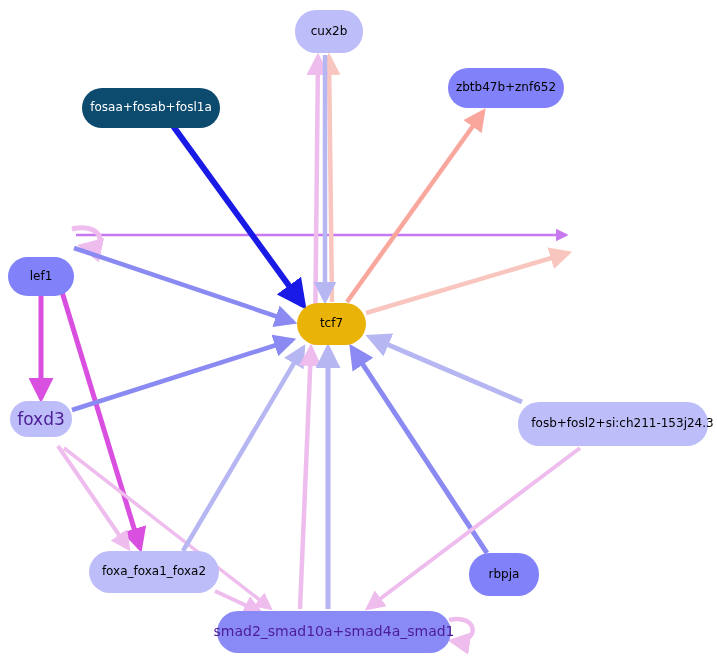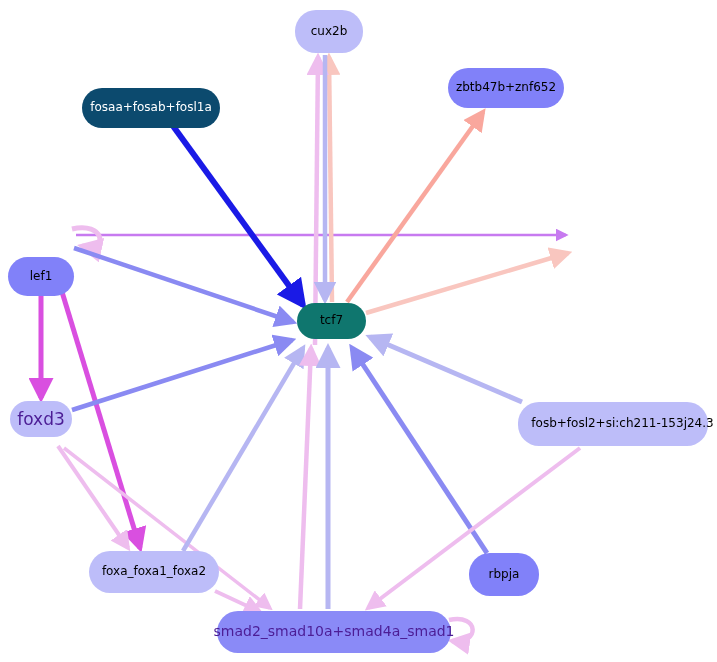--- a/index.html
+++ b/index.html
@@ -95,21 +95,21 @@
   </div>
   <div class="node" id="n-fosaa" style="left: 82px; top: 68px; width: 138px; height: 40px; background: #0c4a6e; color: rgb(255, 255, 255); font-size: 12px; margin-top: 20px;">
     <span>fosaa+fosab+fosl1a</span>
   </div>
   <div class="node" id="n-zbtb47b" style="left: 448px; top: 68px; width: 116px; height: 40px; background: rgb(129, 129, 249); color: rgb(0, 0, 0); font-size: 12px;">
     <span>zbtb47b+znf652</span>
   </div>
   <div class="node" id="n-lef1" style="left: 8px; top: 213px; width: 66px; height: 39px; background: rgb(129, 129, 249); color: rgb(0, 0, 0); font-size: 12px; margin-top: 44px;">
     <span>lef1</span>
   </div>
-  <div class="node" id="n-tcf7" style="left: 297px; top: 303px; width: 69px; height: 36px; background: #0f766e; color: rgb(0, 0, 0); font-size: 12px;">
+  <div class="node" id="n-tcf7" style="left: 297px; top: 303px; width: 69px; height: 42px; background: #eab308; color: rgb(0, 0, 0); font-size: 12px;">
     <span>tcf7</span>
   </div>
   <div class="node" id="n-foxd3" style="left: 10px; top: 401px; width: 62px; height: 36px; background: rgb(189, 189, 249); color: #4c1d95; font-size: 17px;">
     <span>foxd3</span>
   </div>
   <div class="node" id="n-fosb" style="left: 518px; top: 402px; width: 190px; height: 44px; background: rgb(189, 189, 249); color: rgb(0, 0, 0); font-size: 12px; padding-left: 19px;">
     <span>fosb+fosl2+si:ch211-153j24.3</span>
   </div>
   <div class="node" id="n-foxa" style="left: 89px; top: 551px; width: 130px; height: 42px; background: rgb(189, 189, 249); color: rgb(0, 0, 0); font-size: 12px;">
     <span>foxa_foxa1_foxa2</span>

